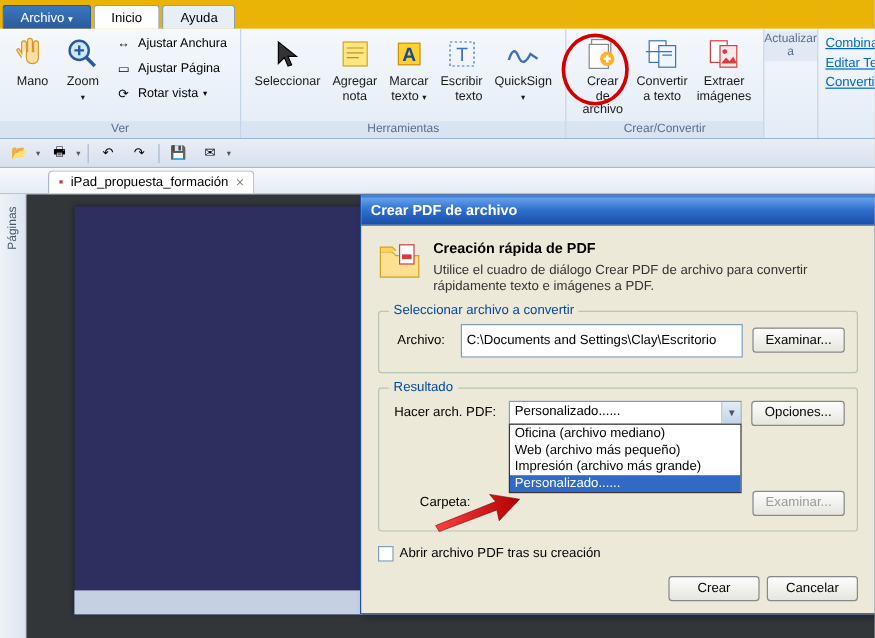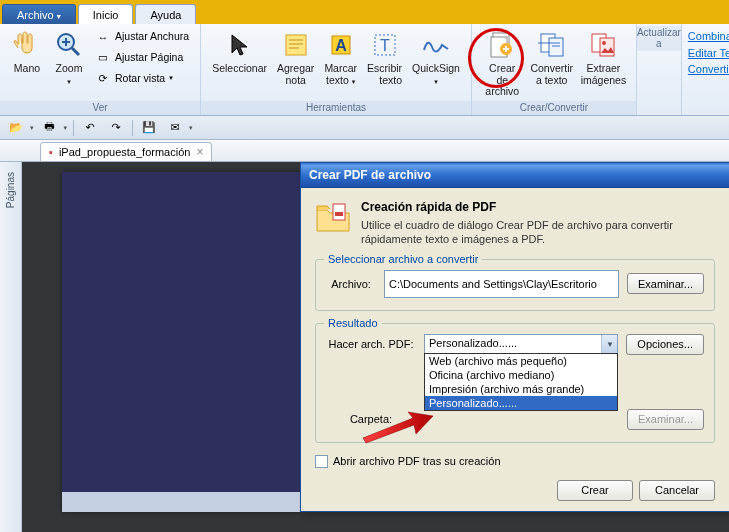--- a/index.html
+++ b/index.html
@@ -309,22 +309,22 @@
     </div>
 
     <div class="fieldset">
       <div class="fieldset-legend">Resultado</div>
       <div class="fld-row">
         <span class="fld-label">Hacer arch. PDF:</span>
         <div class="fld-select-wrap">
           <div class="fld-select">Personalizado......</div>
           <div class="sel-arrow">▼</div>
           <div class="dropdown">
+            <div class="dropdown-item">Oficina (archivo mediano)</div>
             <div class="dropdown-item">Web (archivo más pequeño)</div>
-            <div class="dropdown-item">Oficina (archivo mediano)</div>
             <div class="dropdown-item">Impresión (archivo más grande)</div>
             <div class="dropdown-item selected">Personalizado......</div>
           </div>
         </div>
         <button class="btn">Opciones...</button>
       </div>
       <div class="fld-row" style="margin-top:54px;">
         <span class="fld-label">Carpeta:</span>
         <div style="flex:1;"></div>
         <button class="btn disabled">Examinar...</button>

